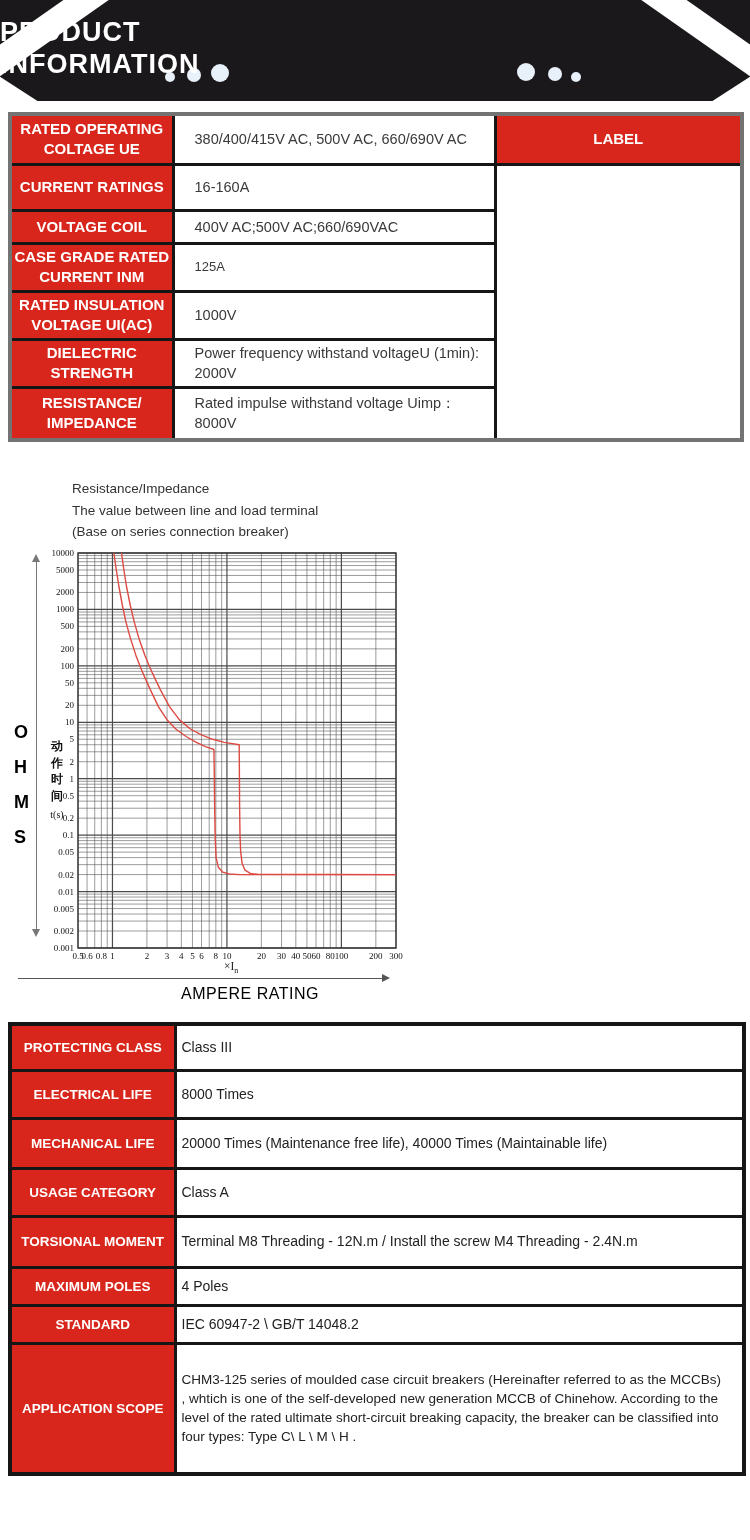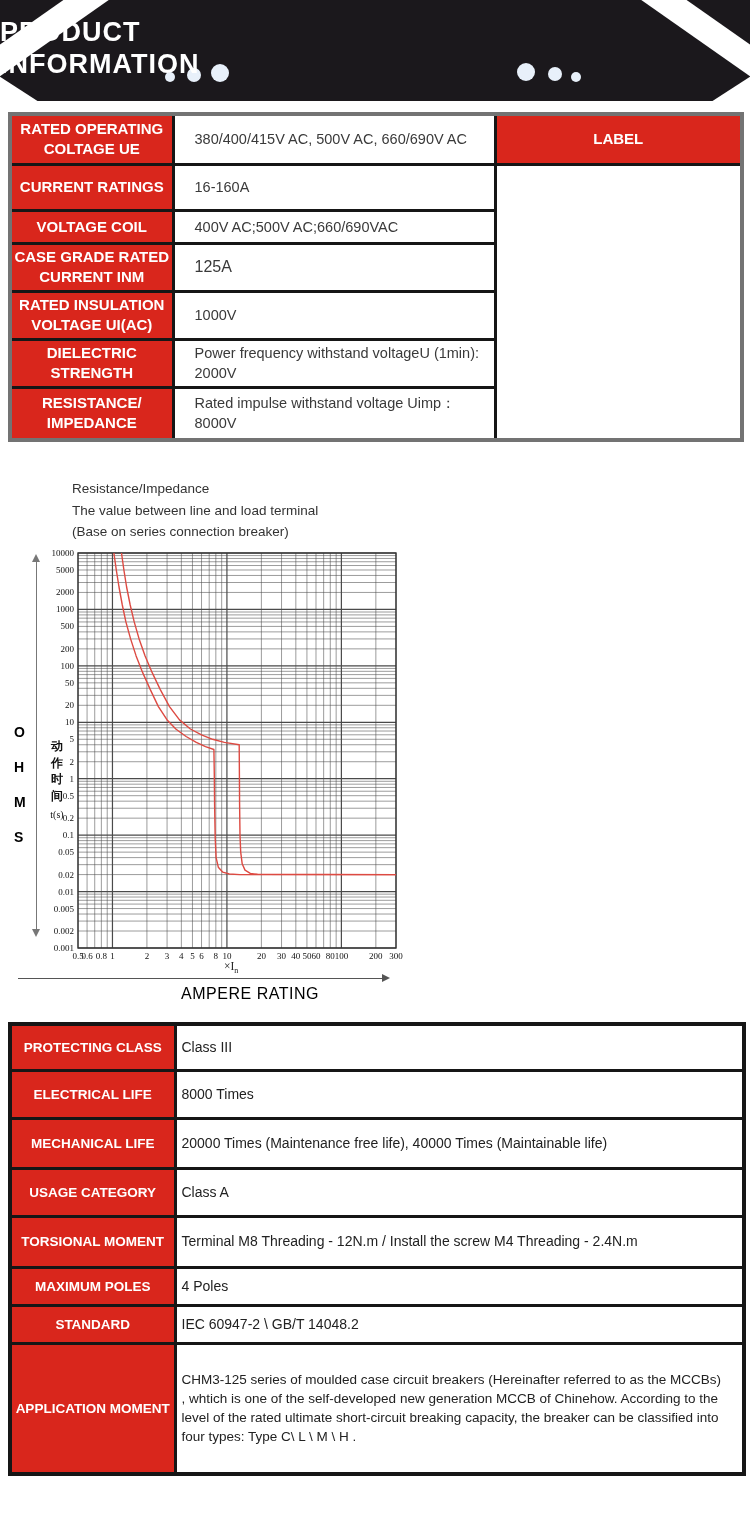--- a/index.html
+++ b/index.html
@@ -33,21 +33,21 @@
   .label-body{background:#fff;}
   .sr1{height:50px}.sr2{height:46px}.sr3{height:33px}.sr4{height:48px}
   .sr5{height:48px}.sr6{height:48px}.sr7{height:53px}
 
   .notes{position:absolute;left:72px;top:478px;font-size:13.5px;color:#333;line-height:21.5px;}
 
   
   .chart-wrap{position:absolute;left:0;top:548px;width:450px;height:465px;}
   .chart-wrap svg{position:absolute;left:0;top:0;}
   .ohms{position:absolute;left:14px;top:167px;width:18px;word-break:break-all;
-        font-size:14px;font-weight:bold;line-height:35px;color:#000;}
+        font-size:18px;font-weight:bold;line-height:35px;color:#000;}
   .v-arrow{position:absolute;left:36px;top:10px;height:375px;width:0;border-left:1.5px solid #777;}
   .v-arrow::before{content:'';position:absolute;left:-5px;top:-8px;
         border:4px solid transparent;border-bottom:8px solid #777;}
   .v-arrow::after{content:'';position:absolute;left:-5px;bottom:-8px;
         border:4px solid transparent;border-top:8px solid #777;}
   .cn-label{position:absolute;left:50px;top:162px;width:14px;text-align:center;color:#111;}
   .cn-label .cn{display:block;width:14px;word-break:break-all;font-size:12px;
         font-weight:bold;line-height:16.5px;margin-top:28px;}
   .cn-label .ts{font-size:10px;font-family:"Liberation Serif",serif;}
   .xunit{position:absolute;left:224px;top:412px;font-size:11.5px;color:#222;
@@ -104,21 +104,21 @@
       <td class="lbl">CURRENT RATINGS</td>
       <td class="val">16-160A</td>
       <td class="label-body" rowspan="6"></td>
     </tr>
     <tr class="sr3">
       <td class="lbl">VOLTAGE COIL</td>
       <td class="val">400V AC;500V AC;660/690VAC</td>
     </tr>
     <tr class="sr4">
       <td class="lbl">CASE GRADE RATED CURRENT INM</td>
-      <td class="val" style="font-size:16px">125A</td>
+      <td class="val" style="font-size:13px">125A</td>
     </tr>
     <tr class="sr5">
       <td class="lbl">RATED INSULATION VOLTAGE UI(AC)</td>
       <td class="val">1000V</td>
     </tr>
     <tr class="sr6">
       <td class="lbl">DIELECTRIC STRENGTH</td>
       <td class="val">Power frequency withstand voltageU (1min):
 2000V</td>
     </tr>
@@ -313,20 +313,20 @@
     </tr>
     <tr class="pr6">
       <td class="plbl">MAXIMUM POLES</td>
       <td class="pval">4 Poles</td>
     </tr>
     <tr class="pr7">
       <td class="plbl">STANDARD</td>
       <td class="pval">IEC 60947-2 \ GB/T 14048.2</td>
     </tr>
     <tr class="pr8">
-      <td class="plbl">APPLICATION MOMENT</td>
+      <td class="plbl">APPLICATION SCOPE</td>
       <td class="pval" style="font-size:13.5px">CHM3-125 series of moulded case circuit breakers (Hereinafter referred to as the MCCBs)
 , whtich is one of the self-developed new generation MCCB of Chinehow. According to the level of the rated ultimate short-circuit breaking capacity, the breaker can be classified into four types: Type C\ L \ M \ H .</td>
     </tr>
   </tbody>
     </table>
 
 </div>
 
 </body></html>

